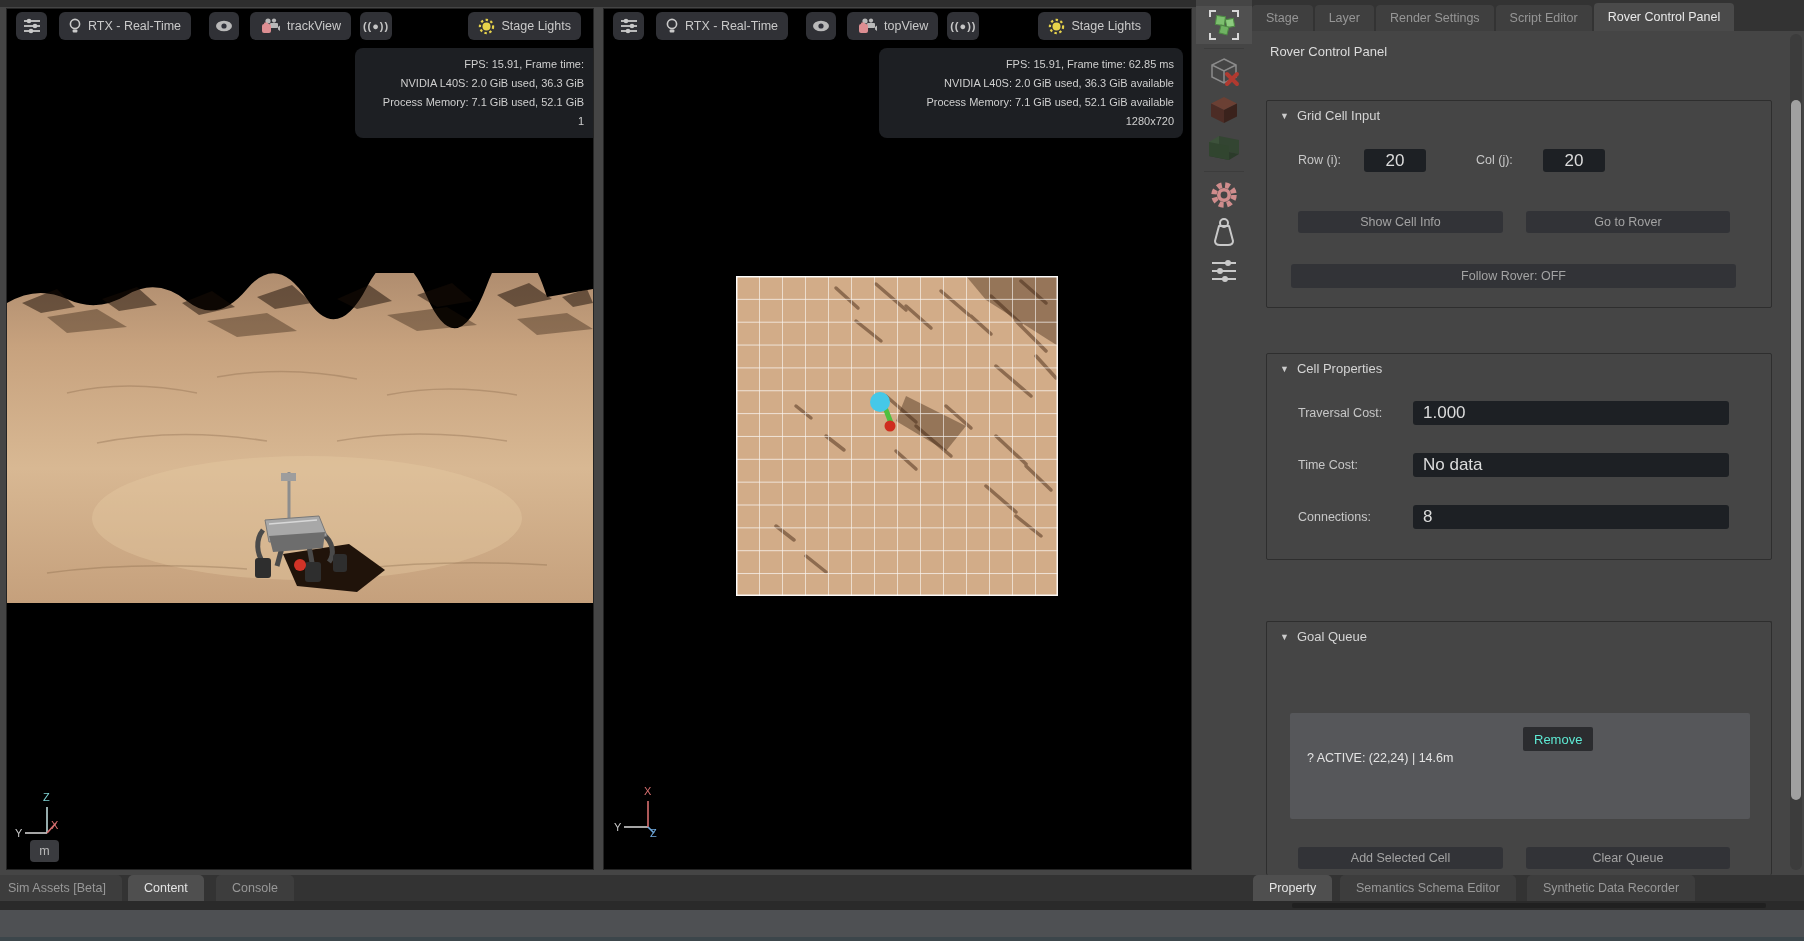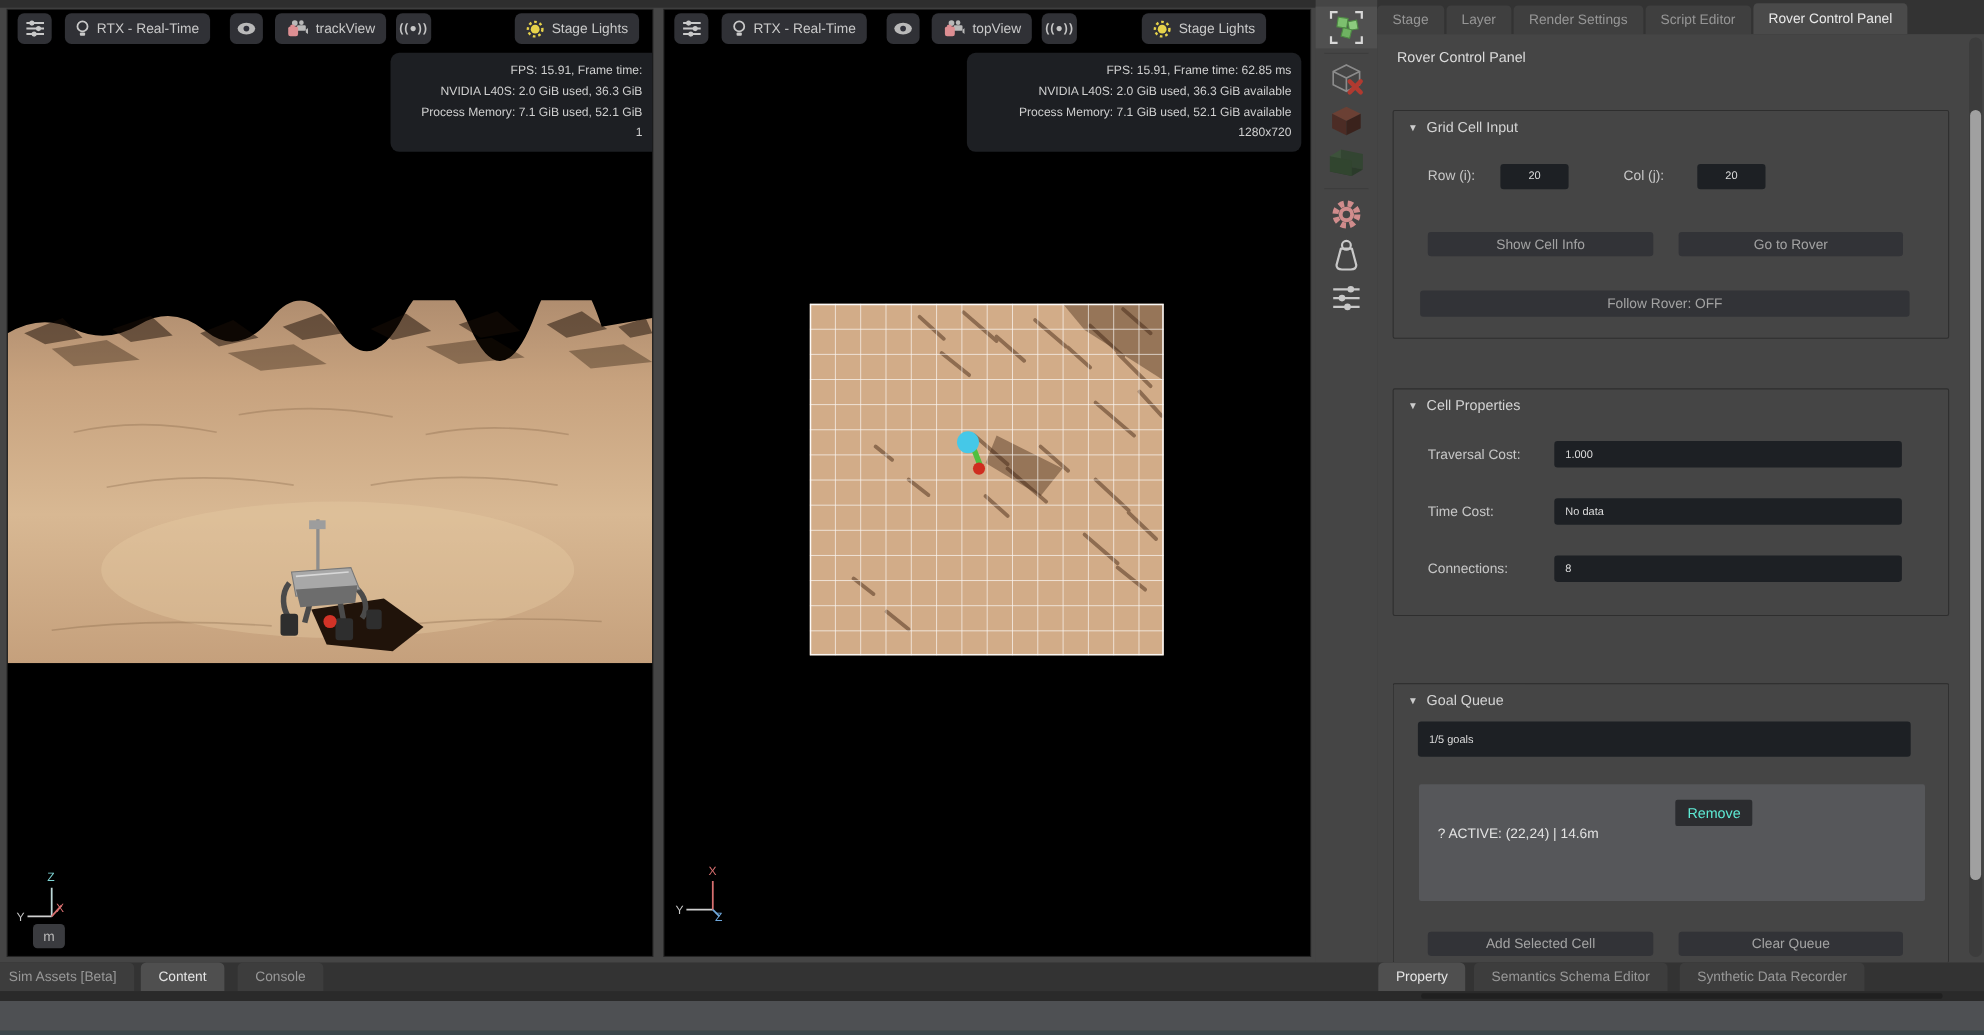--- a/index.html
+++ b/index.html
@@ -40,21 +40,21 @@
   .rp-tab{height:26px;line-height:26px;padding:0 14px;background:#3f3f3f;color:#969696;font-size:12.5px;
     border-radius:4px 4px 0 0;margin-right:2px;white-space:nowrap;}
   .rp-tab.active{background:#4a4a4a;color:#e9e9e9;height:28px;line-height:28px;}
   .rp-title{position:absolute;left:18px;top:44px;color:#dcdcdc;font-size:13px;}
   .rp-scroll{position:absolute;right:2px;top:34px;width:12px;height:836px;background:#3c3c3c;border-radius:6px;}
   .rp-thumb{position:absolute;left:1px;top:66px;width:10px;height:700px;background:#a0a0a0;border-radius:5px;}
   .sec{position:absolute;left:14px;width:506px;border:1px solid #2e2e2e;border-radius:2px;box-sizing:border-box;}
   .sec-head{position:absolute;left:13px;top:7px;color:#d4d4d4;font-size:13px;display:flex;align-items:center;gap:8px;}
   .tri{font-size:9px;color:#cccccc;}
   .flabel{position:absolute;color:#c7c7c7;font-size:12.5px;}
-  .field{position:absolute;background:#1d2024;border-radius:3px;color:#dcdcdc;font-size:10px;
+  .field{position:absolute;background:#1d2024;border-radius:3px;color:#dcdcdc;font-size:17px;
     display:flex;align-items:center;box-sizing:border-box;}
   .field.center{justify-content:center;}
   .field.left{padding-left:10px;}
   .btn{position:absolute;background:#323337;border-radius:3px;color:#a3a3a3;font-size:12.5px;
     display:flex;align-items:center;justify-content:center;box-sizing:border-box;}
   .goal-box{position:absolute;left:23px;top:91px;width:460px;height:106px;background:#56575a;border-radius:2px;}
   .goal-text{position:absolute;left:17px;top:38px;color:#e3e3e3;font-size:12.5px;white-space:nowrap;}
   .remove-btn{position:absolute;left:233px;top:14px;height:24px;padding:0 11px;background:#2b2c2f;border-radius:2px;
     color:#5eead4;font-size:13px;display:flex;align-items:center;}
   
@@ -419,21 +419,20 @@
     <div class="field left" style="left:146px;top:99px;width:316px;height:24px;">No data</div>
     <div class="flabel" style="left:31px;top:156px;">Connections:</div>
     <div class="field left" style="left:146px;top:151px;width:316px;height:24px;">8</div>
   </div>
 
   <div class="sec" style="top:621px;height:254px;border-bottom:none;">
     <div class="sec-head">
       <span class="tri">▼</span>
       <span>Goal Queue</span>
     </div>
-    <div class="field left" style="left:22px;top:34px;width:448px;height:32px;">1/5 goals</div>
     <div class="goal-box">
       <div class="remove-btn">Remove</div>
       <div class="goal-text">? ACTIVE: (22,24) | 14.6m</div>
     </div>
     <div class="btn" style="left:31px;top:225px;width:205px;height:22px;">Add Selected Cell</div>
     <div class="btn" style="left:259px;top:225px;width:204px;height:22px;">Clear Queue</div>
   </div>
 
   <div class="rp-scroll">
     <div class="rp-thumb"></div>

